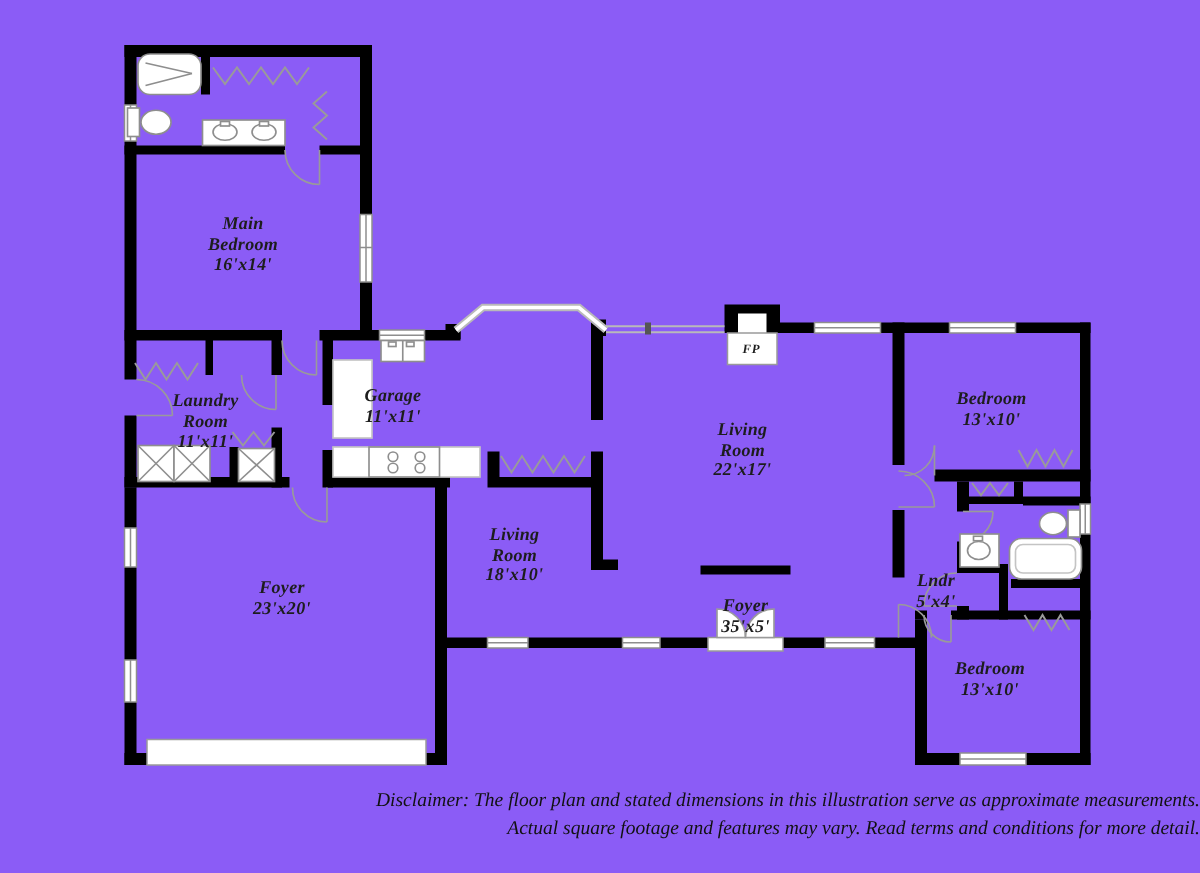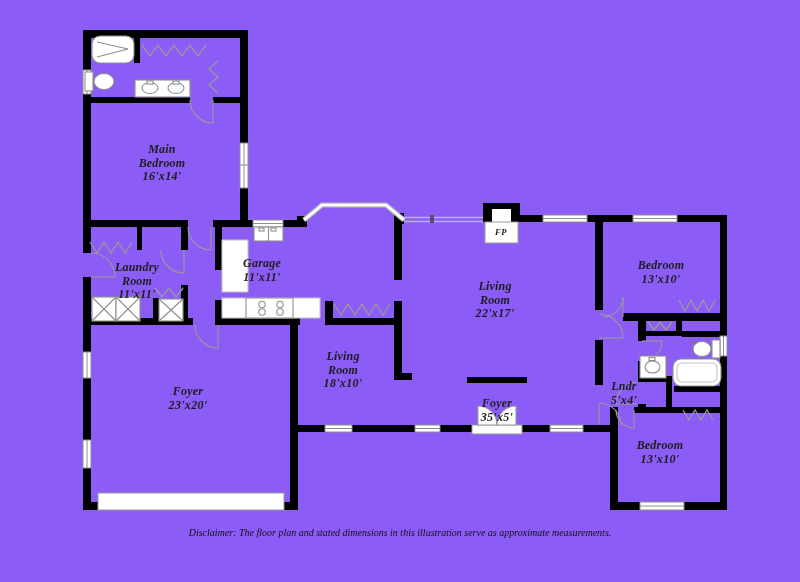--- a/index.html
+++ b/index.html
@@ -6,22 +6,22 @@
   .stage{position:relative;width:800px;height:582px;background:#8b5cf6;overflow:hidden;
          font-family:"Liberation Serif",serif;font-style:italic;}
   .plan-svg{position:absolute;left:0;top:0;}
   .labels{position:absolute;left:0;top:0;width:800px;height:582px;pointer-events:none;}
   .room-label{position:absolute;transform:translate(-50%,-50%);text-align:center;
               color:#1d1d1d;line-height:1.13;}
   .room-label .rname{display:block;font-weight:700;font-size:12px;letter-spacing:.2px;}
   .room-label .rdims{display:block;font-weight:700;font-size:12px;letter-spacing:.3px;}
   .fp-label{position:absolute;transform:translate(-50%,-50%);font-weight:700;font-size:8.5px;
             color:#1d1d1d;letter-spacing:.5px;}
-  .disclaimer{position:absolute;left:0;right:0;top:524px;text-align:center;color:#111;
-              font-size:10px;line-height:18.5px;font-family:"Liberation Serif",serif;}
+  .disclaimer{position:absolute;left:0;right:0;top:524px;text-align:right;color:#111;
+              font-size:13px;line-height:18.5px;font-family:"Liberation Serif",serif;}
 </style>
 </head>
 <body>
 
 <div class="stage">
 
 <svg class="plan-svg" width="800" height="582" viewBox="0 0 800 582">
 
   <g fill="#000000">
 
@@ -322,15 +322,16 @@
   </div>
   <div class="room-label" style="left:660px;top:453px;width:90px">
     <span class="rname">Bedroom</span>
     <span class="rdims">13'x10'</span>
   </div>
   <div class="fp-label" style="left:501px;top:232px">FP</div>
 </div>
 
 <div class="disclaimer">
   <div>Disclaimer: The floor plan and stated dimensions in this illustration serve as approximate measurements.</div>
+  <div>Actual square footage and features may vary. Read terms and conditions for more detail.</div>
 </div>
 
 </div>
 
 </body></html>

